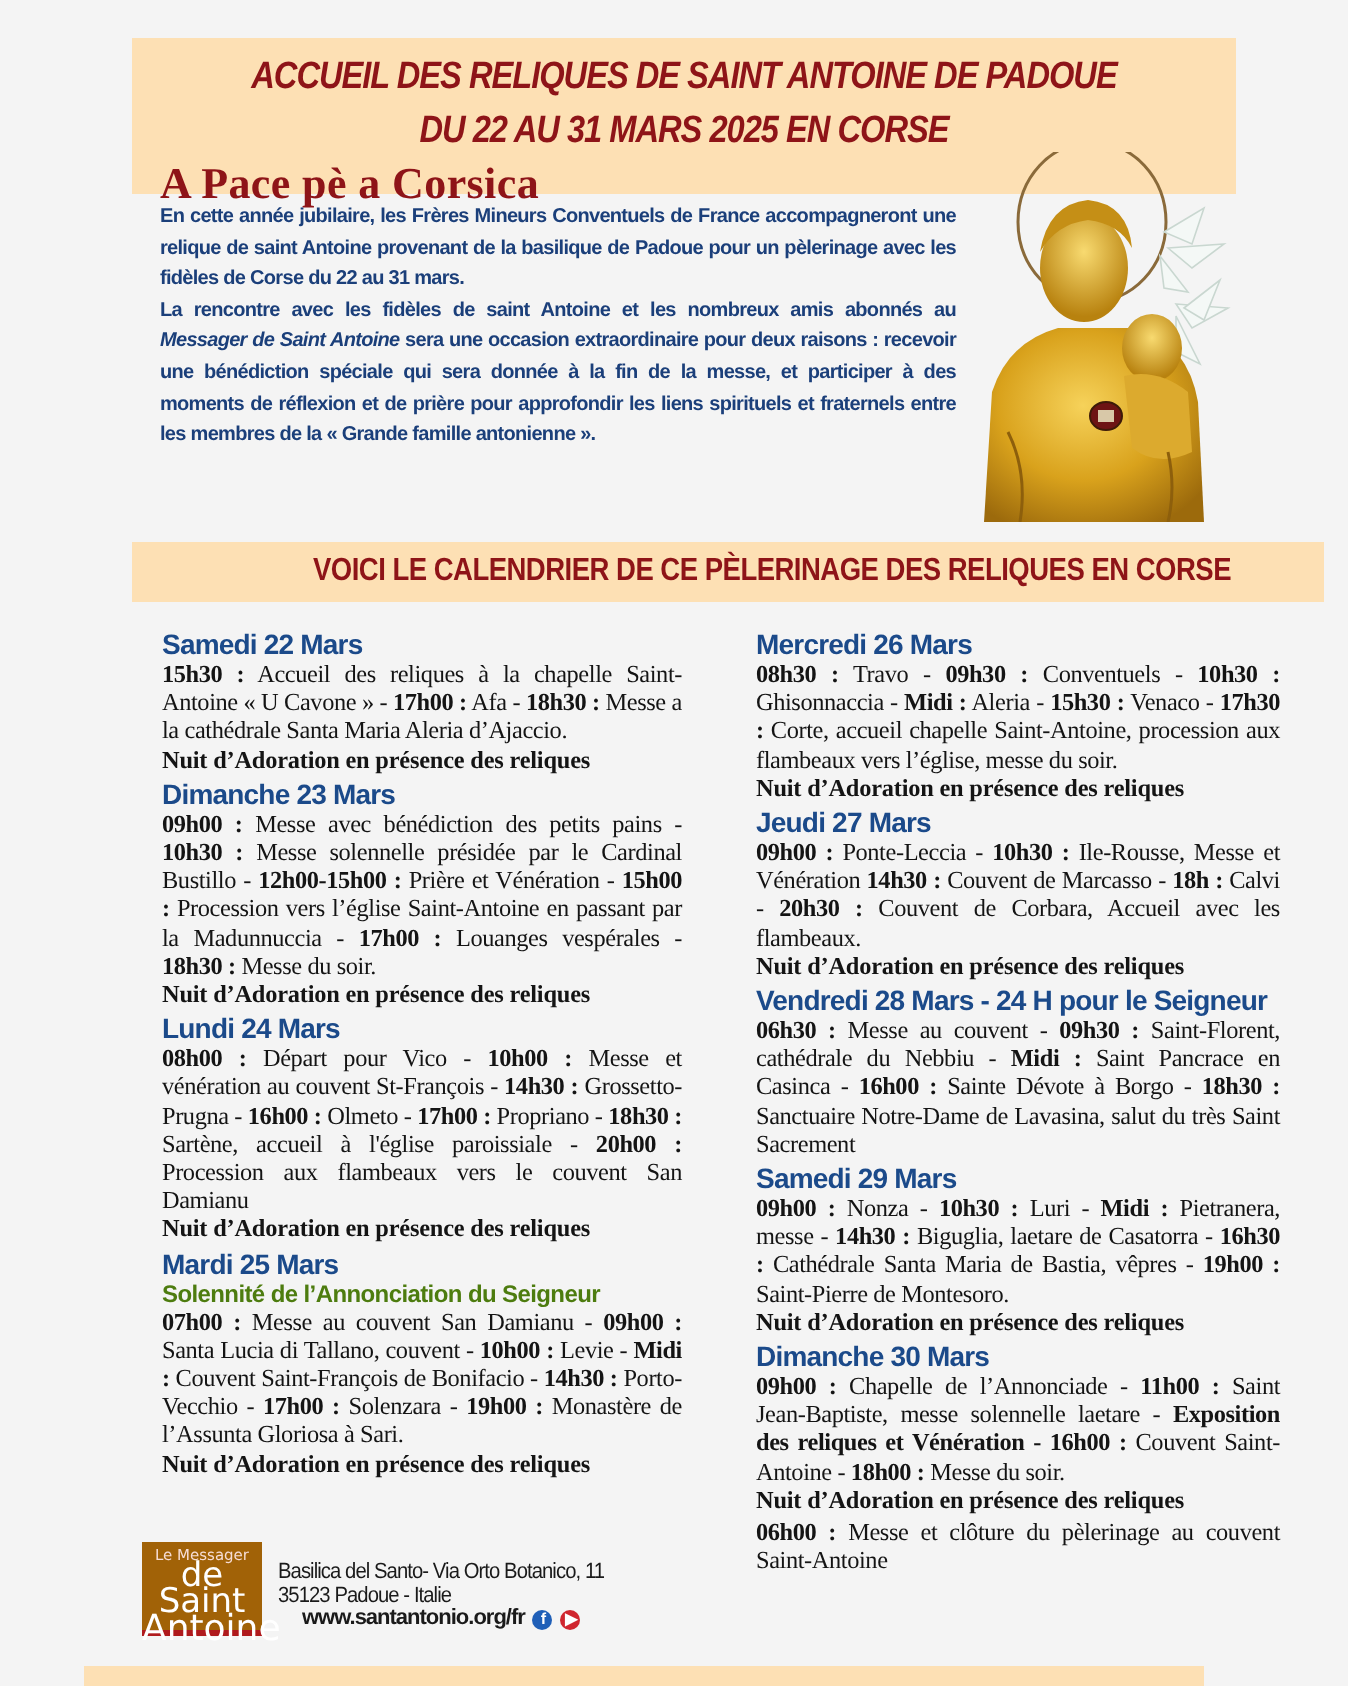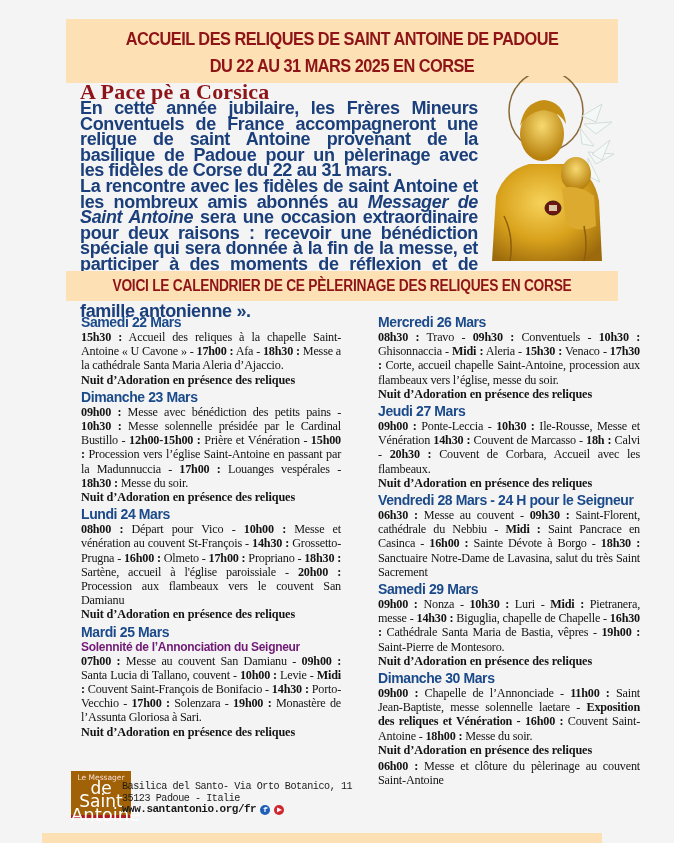--- a/index.html
+++ b/index.html
@@ -6,61 +6,61 @@
     body {
       width: 674px; height: 843px; background: #f4f4f4; position: relative; overflow: hidden;
       font-family: "Liberation Sans", sans-serif;
     }
     .banner {
       position: absolute; left: 66px; width: 552px; background: #fde0b4;
       color: #8e1418; font-weight: bold; text-align: center;
       font-family: "Liberation Sans", sans-serif;
       transform-origin: left top;
     }
-    .top-banner { top: 19px; height: 64px; }
+    .top-banner { top: 19px; height: 78px; font-style: italic; }
     .top-banner .line { font-size: 19px; line-height: 27px; letter-spacing: -0.6px; transform: scaleX(0.86); transform-origin: center; white-space: nowrap; }
     .top-banner .line:first-child { margin-top: 6px; }
-    .cal-banner { top: 271px; height: 30px; left: 66px; width: 552px; }
+    .cal-banner { top: 271px; height: 30px; left: 66px; width: 552px; padding-left: 44px; }
     .cal-banner .line { font-size: 16px; line-height: 30px; transform: scaleX(0.86); transform-origin: center; white-space: nowrap; letter-spacing: -0.3px; }
     .bottom-strip { position: absolute; left: 42px; top: 833px; width: 560px; height: 12px; background: #fde0b4; }
 
     .pace-title {
       position: absolute; left: 80px; top: 79px; font-family: "Liberation Serif", serif;
       font-size: 22px; font-weight: bold; color: #8e1418; letter-spacing: 0.2px; text-align: center;
     }
     .intro {
       position: absolute; left: 80px; top: 101px; width: 398px; color: #1b3f7a;
-      font-family: "Liberation Sans", sans-serif; font-weight: bold; font-size: 18px; line-height: 15.6px;
+      font-family: "Liberation Sans", sans-serif; font-weight: bold; font-size: 10px; line-height: 15.6px;
       text-align: justify; letter-spacing: -0.35px;
     }
     .intro p { margin: 0; }
     .intro em { font-style: italic; }
 
     .statue { position: absolute; left: 484px; top: 76px; width: 140px; height: 185px; }
 
     .col { position: absolute; top: 314px; font-family: "Liberation Serif", serif; color: #141414; font-size: 12.2px; line-height: 14.2px; }
     .col-left { left: 81px; width: 260px; }
     .col-right { left: 349px; width: 262px; margin-left: 29px; }
     .day { margin-bottom: 2px; }
     .day-title { font-family: "Liberation Sans", sans-serif; font-weight: bold; color: #1b4a8a; font-size: 14px; line-height: 16px; letter-spacing: -0.4px; }
-    .day-sub { font-family: "Liberation Sans", sans-serif; font-weight: bold; color: #701a75; font-size: 12px; line-height: 14px; letter-spacing: -0.3px; }
+    .day-sub { font-family: "Liberation Sans", sans-serif; font-weight: bold; color: #4d7c0f; font-size: 12px; line-height: 14px; letter-spacing: -0.3px; }
     .day-body { text-align: justify; letter-spacing: -0.2px; }
     .day-body b { font-weight: bold; }
     .adoration { font-weight: bold; letter-spacing: -0.1px; }
 
     .footer-logo {
       position: absolute; left: 71px; top: 771px; width: 60px; height: 44px; background: #a16207;
       color: #f6dcd4; text-align: center; font-family: "DejaVu Sans", sans-serif; border-bottom: 3px solid #b01b1e;
     }
     .footer-logo .l1 { font-size: 7.5px; line-height: 9px; padding-top: 2px; }
     .footer-logo .l2 { font-size: 17px; line-height: 13px; color: #fff; }
     .footer-logo .l3 { font-size: 18px; line-height: 14px; color: #fff; }
-    .footer-info { position: absolute; left: 122px; top: 781px; font-family: Liberation Mono, monospace; font-size: 11px; line-height: 11.5px; color: #1a1a1a; letter-spacing: -0.5px; }
+    .footer-info { position: absolute; left: 139px; top: 781px; font-family: Liberation Sans, sans-serif; font-size: 11px; line-height: 11.5px; color: #1a1a1a; letter-spacing: -0.5px; }
     .footer-info .addr { transform: scaleX(0.92); transform-origin: left; white-space: nowrap; }
-    .footer-info .web { font-weight: bold; display: flex; align-items: center; gap: 4px; white-space: nowrap; }
+    .footer-info .web { font-weight: bold; display: flex; align-items: center; gap: 4px; white-space: nowrap; margin-left: 12px; }
     .social { display: inline-block; width: 10px; height: 10px; border-radius: 50%; color: #fff; font-size: 8px; line-height: 10px; text-align: center; font-weight: bold; }
     .fb { background: #1f5fb8; }
     .yt { background: #d0262f; }
   </style>
 </head>
 <body>
 
 <div class="banner top-banner">
   <div class="line">ACCUEIL DES RELIQUES DE SAINT ANTOINE DE PADOUE</div>
   <div class="line">DU 22 AU 31 MARS 2025 EN CORSE</div>
@@ -172,21 +172,21 @@
   <div class="day">
     <div class="day-title">Vendredi 28 Mars - 24 H pour le Seigneur</div>
     <div class="day-body">
       <b>06h30 :</b><span> Messe au couvent - </span><b>09h30 :</b><span> Saint-Florent, cathédrale du Nebbiu - </span><b>Midi :</b><span> Saint Pancrace en Casinca - </span><b>16h00 :</b><span> Sainte Dévote à Borgo - </span><b>18h30 :</b><span> Sanctuaire Notre-Dame de Lavasina, salut du très Saint Sacrement</span>
     </div>
   </div>
 
   <div class="day">
     <div class="day-title">Samedi 29 Mars</div>
     <div class="day-body">
-      <b>09h00 :</b><span> Nonza - </span><b>10h30 :</b><span> Luri - </span><b>Midi :</b><span> Pietranera, messe - </span><b>14h30 :</b><span> Biguglia, chapelle de Chapelle - </span><b>16h30 :</b><span> Cathédrale Santa Maria de Bastia, vêpres - </span><b>19h00 :</b><span> Saint-Pierre de Montesoro.</span>
+      <b>09h00 :</b><span> Nonza - </span><b>10h30 :</b><span> Luri - </span><b>Midi :</b><span> Pietranera, messe - </span><b>14h30 :</b><span> Biguglia, laetare de Casatorra - </span><b>16h30 :</b><span> Cathédrale Santa Maria de Bastia, vêpres - </span><b>19h00 :</b><span> Saint-Pierre de Montesoro.</span>
     </div>
     <div class="adoration">Nuit d’Adoration en présence des reliques</div>
   </div>
 
   <div class="day">
     <div class="day-title">Dimanche 30 Mars</div>
     <div class="day-body">
       <b>09h00 :</b><span> Chapelle de l’Annonciade - </span><b>11h00 :</b><span> Saint Jean-Baptiste, messe solennelle laetare - </span><b>Exposition des reliques et Vénération - 16h00 :</b><span> Couvent Saint-Antoine - </span><b>18h00 :</b><span> Messe du soir.</span>
     </div>
     <div class="adoration">Nuit d’Adoration en présence des reliques</div>

